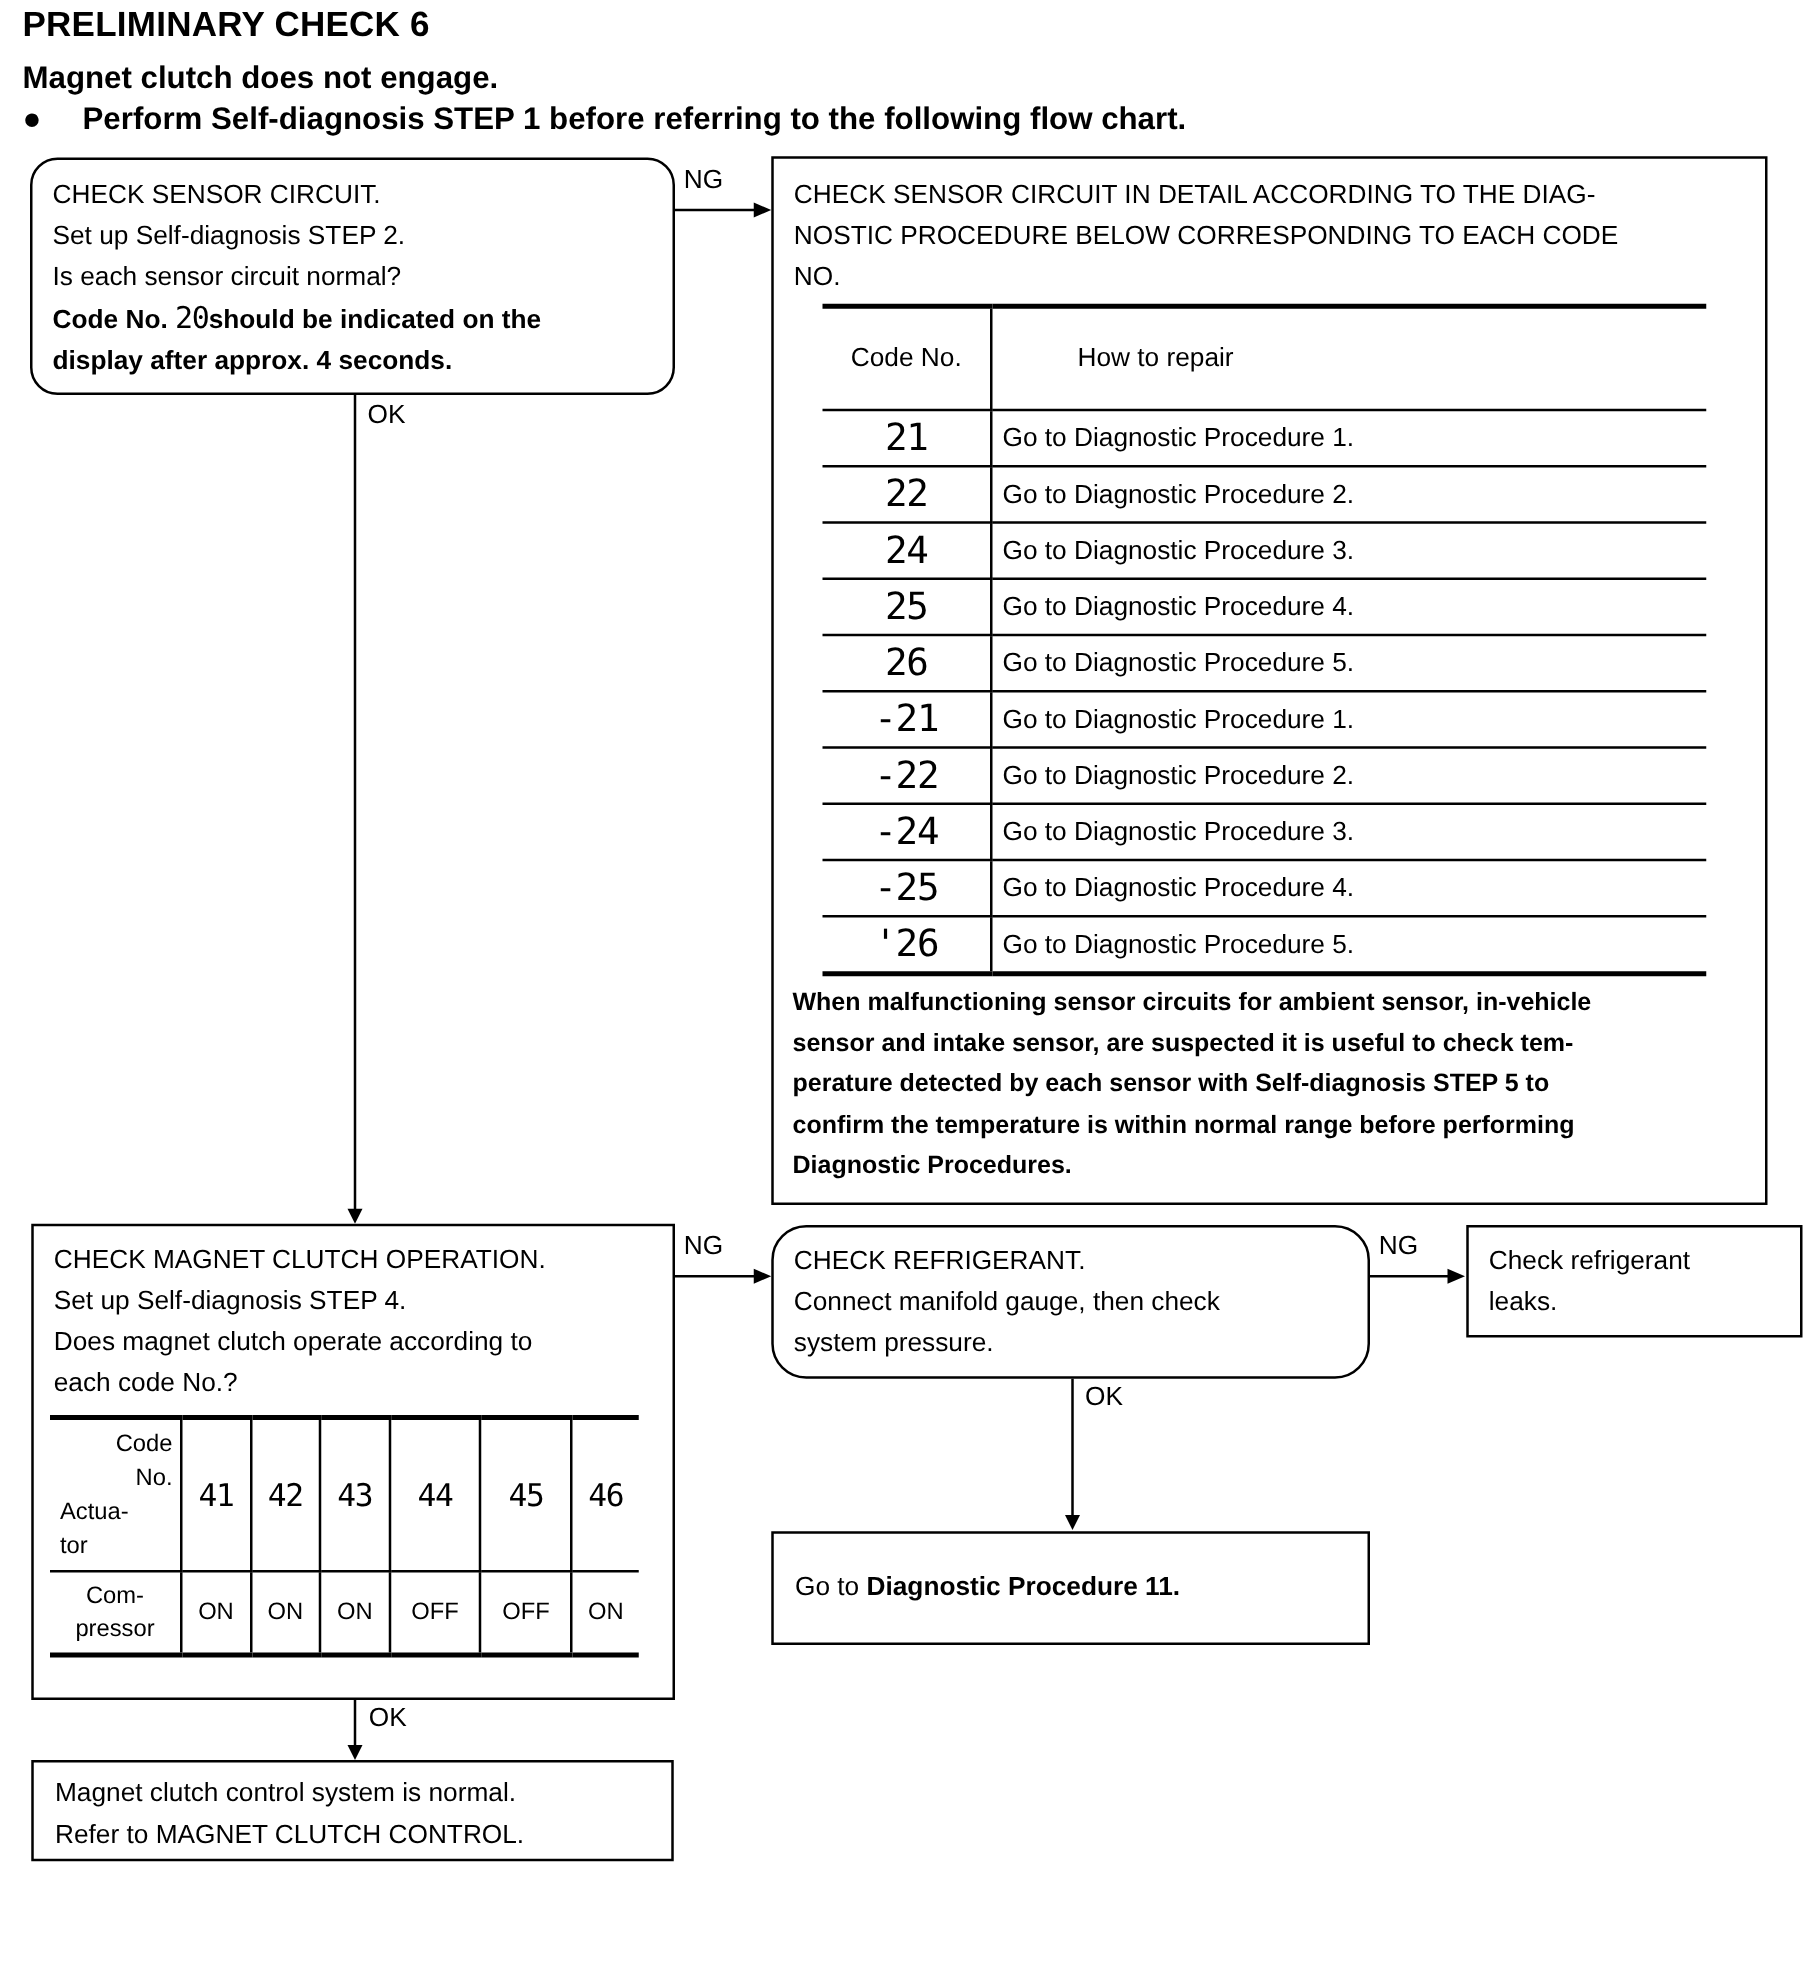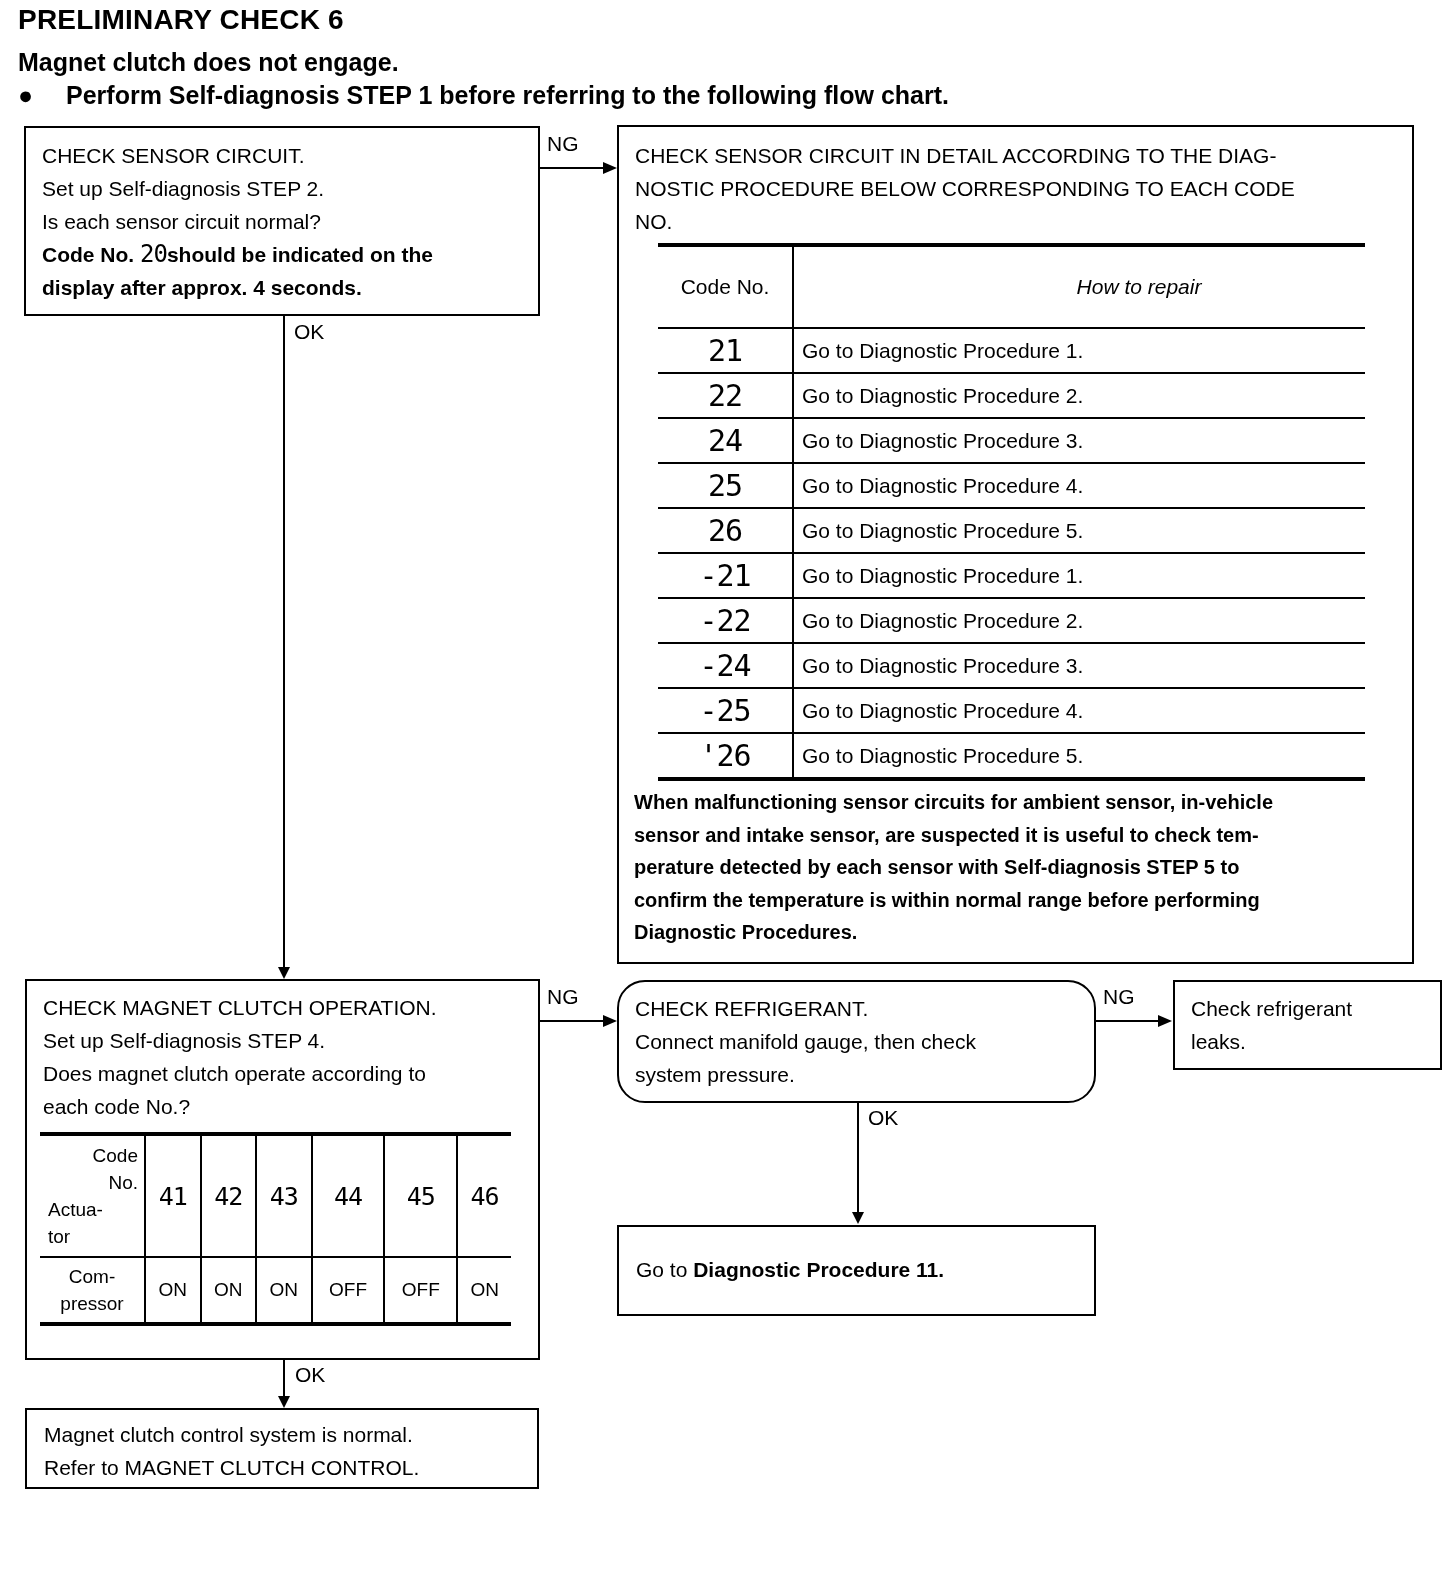--- a/index.html
+++ b/index.html
@@ -26,21 +26,21 @@
   .lbl { position: absolute; font-size: 21px; }
 
   
   .code-table { position: absolute; left: 658px; top: 243px; width: 707px; border-collapse: collapse; }
   .code-table th, .code-table td { font-size: 21px; padding: 0; height: 43px; }
   .code-table thead th { height: 80px; font-weight: normal; border-top: 4px solid #000; border-bottom: 2px solid #000; }
   .code-table td { border-bottom: 2px solid #000; }
   .code-table tbody tr:last-child td { border-bottom: 4px solid #000; }
   .code-table .c1 { width: 134px; text-align: center; border-right: 2px solid #000; }
   .code-table .c2 { text-align: left; padding-left: 8px; }
-  .code-table thead .c2 { text-align: center; padding-left: 119px; font-style: italic; }
+  .code-table thead .c2 { text-align: left; padding-left: 68px; }
   .code-table .c1 .seg { font-size: 30px; }
 
   
   .act-table { position: absolute; left: 40px; top: 1132px; width: 471px; border-collapse: collapse; }
   .act-table td { border-right: 2px solid #000; text-align: center; font-size: 19px; padding: 0; }
   .act-table td:last-child { border-right: none; }
   .act-table tr.hdr td { height: 120px; border-top: 4px solid #000; border-bottom: 2px solid #000; }
   .act-table tr.val td { height: 64px; border-bottom: 4px solid #000; }
   .act-table .rowhead { width: 104px; font-size: 19px; line-height: 27px; }
   .act-table .seg { font-size: 25px; }
@@ -49,21 +49,21 @@
 </style>
 </head>
 <body>
 
 <div class="abs title">PRELIMINARY CHECK 6</div>
 <div class="abs subtitle">Magnet clutch does not engage.</div>
 <div class="abs note">
   <span class="bullet">●</span><span>Perform Self-diagnosis STEP 1 before referring to the following flow chart.</span>
 </div>
 
-<div class="box" style="left:24px; top:126px; width:516px; height:190px; padding:11px 0 0 16px;">
+<div class="box" style="left:24px; top:126px; width:516px; height:190px; padding:11px 0 0 16px;border-radius:22px;">
   <div class="line">CHECK SENSOR CIRCUIT.</div>
   <div class="line">Set up Self-diagnosis STEP 2.</div>
   <div class="line">Is each sensor circuit normal?</div>
   <div class="line bold">
     <span>Code No. </span><span class="seg" style="font-weight:normal;font-size:24px;">20</span><span>should be indicated on the</span>
   </div>
   <div class="line bold">display after approx. 4 seconds.</div>
 </div>
 
 <div class="hline" style="left:540px; top:167px; width:66px;"></div>

